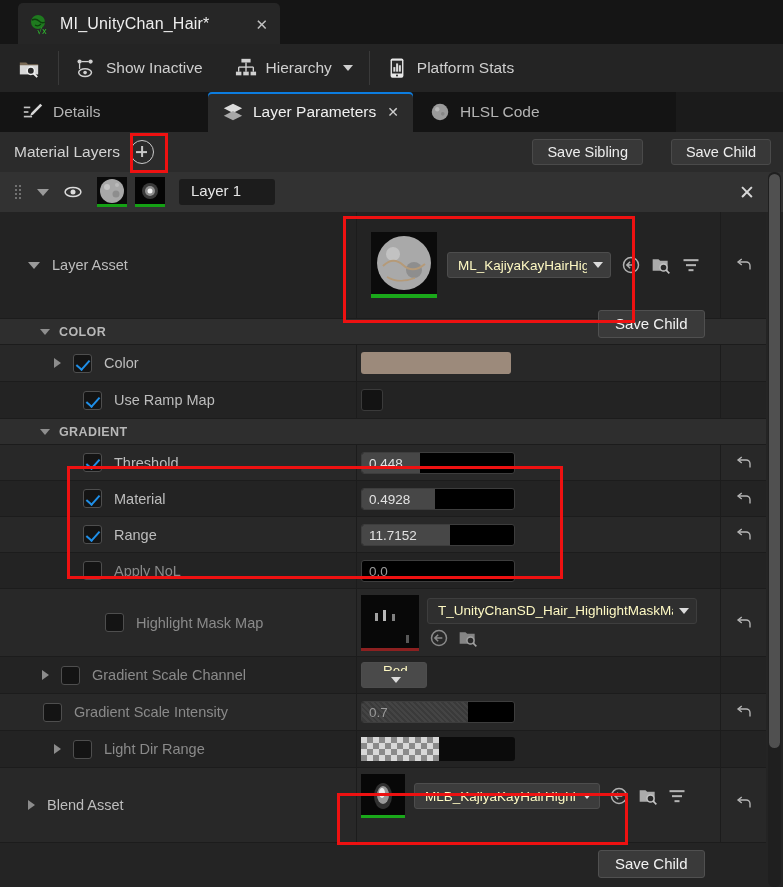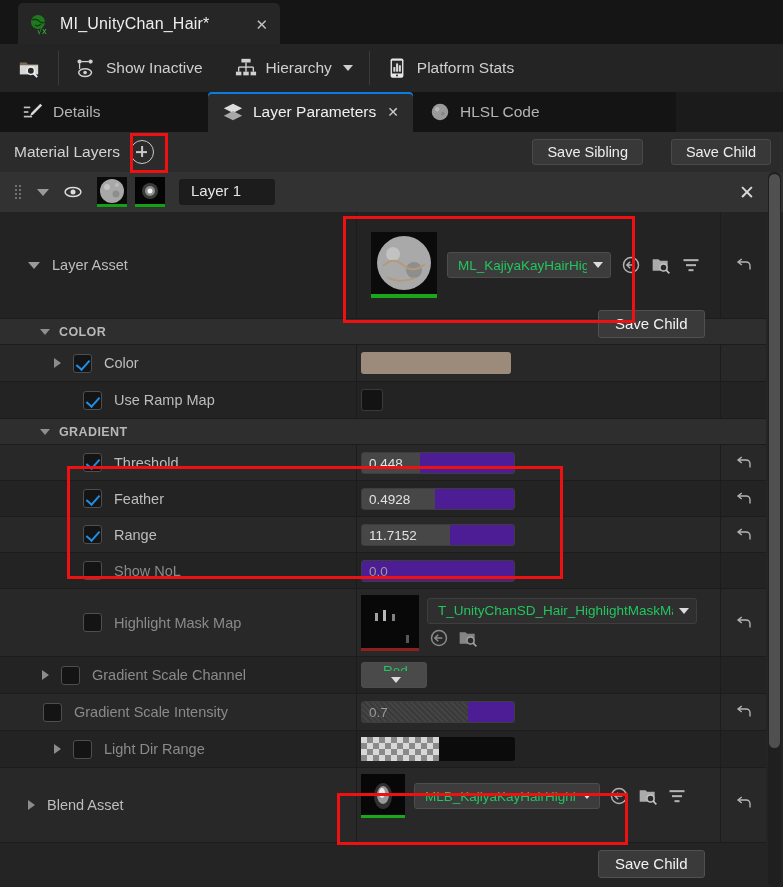--- a/index.html
+++ b/index.html
@@ -159,38 +159,38 @@
   .cbx.on:after {
     content: ""; position: absolute; left: 5px; top: 2px;
     width: 6px; height: 11px; border: solid #1f8fe8;
     border-width: 0 2.6px 2.6px 0; transform: rotate(42deg);
   }
 
   .swatch { width: 150px; height: 22px; border-radius: 3px; }
   .swatch.small { width: 22px; height: 22px; background: #131313; border: 1px solid #3a3a3a; }
 
   .numfield {
-    width: 154px; height: 22px; border-radius: 3px; background: #4c1d95;
+    width: 154px; height: 22px; border-radius: 3px; background: #000000;
     border: 1px solid #3d3d3d; position: relative; overflow: hidden;
   }
   .numfield .fill { position: absolute; left: 0; top: 0; bottom: 0; background: #474747; }
   .numfield .hatch {
     position: absolute; left: 0; top: 0; bottom: 0; background: #3a3a3a;
     background-image: repeating-linear-gradient(45deg, rgba(255,255,255,.05) 0 2px, transparent 2px 4px);
   }
   .numfield .nv {
     position: absolute; left: 7px; top: 50%; transform: translateY(-50%);
     font-size: 13.5px; color: #e2e2e2;
   }
   .numfield.dim .nv { color: #9a9a9a; }
 
   .drop {
     height: 26px; background: #3c3c3c; border: 1px solid #4d4d4d; border-radius: 3px;
     display: flex; align-items: center; justify-content: space-between;
-    padding: 0 7px 0 10px; gap: 6px; color: #22c55e; font-size: 13.5px;
+    padding: 0 7px 0 10px; gap: 6px; color: #fef9c3; font-size: 13.5px;
     overflow: hidden; white-space: nowrap;
   }
   .drop.dark { background: #2f2f2f; border-color: #3e3e3e; }
   .drop .dtxt { overflow: hidden; text-overflow: clip; }
   .chev { width: 0; height: 0; border-left: 5px solid transparent;
           border-right: 5px solid transparent; border-top: 6px solid #dcdcdc; flex: 0 0 10px; }
 
   .undo-ico { width: 18px; height: 18px; display: block; opacity: .85; }
   .mini-ico { width: 20px; height: 20px; display: block; opacity: .82; }
   .checker {
@@ -470,21 +470,21 @@
           <svg class="undo-ico" viewBox="0 0 24 24">
             <path d="M20 18 V13 a5 5 0 0 0 -5 -5 H5" stroke="#cfcfcf" stroke-width="1.8" fill="none"></path>
             <path d="M9 4 L4 8 L9 12" stroke="#cfcfcf" stroke-width="1.8" fill="none"></path>
           </svg>
         </div>
       </div>
 
       <div class="row dark" style="height:36px;">
         <div class="lcol" style="padding-left:83px; gap:12px;">
           <span class="cbx on"></span>
-          <span class="lbl">Feather</span>
+          <span class="lbl">Material</span>
         </div>
         <div class="rcol">
           <span class="numfield">
             <span class="fill" style="width:48%;"></span>
             <span class="nv">0.4928</span>
           </span>
         </div>
         <div class="reset">
           <svg class="undo-ico" viewBox="0 0 24 24">
             <path d="M20 18 V13 a5 5 0 0 0 -5 -5 H5" stroke="#cfcfcf" stroke-width="1.8" fill="none"></path>
@@ -508,32 +508,32 @@
           <svg class="undo-ico" viewBox="0 0 24 24">
             <path d="M20 18 V13 a5 5 0 0 0 -5 -5 H5" stroke="#cfcfcf" stroke-width="1.8" fill="none"></path>
             <path d="M9 4 L4 8 L9 12" stroke="#cfcfcf" stroke-width="1.8" fill="none"></path>
           </svg>
         </div>
       </div>
 
       <div class="row dark" style="height:36px;">
         <div class="lcol" style="padding-left:83px; gap:12px;">
           <span class="cbx"></span>
-          <span class="lbl dim">Show NoL</span>
+          <span class="lbl dim">Apply NoL</span>
         </div>
         <div class="rcol">
           <span class="numfield dim">
             <span class="nv">0.0</span>
           </span>
         </div>
         <div class="reset"></div>
       </div>
 
       <div class="row alt" style="height:68px;">
-        <div class="lcol" style="padding-left:83px; gap:12px;">
+        <div class="lcol" style="padding-left:105px; gap:12px;">
           <span class="cbx"></span>
           <span class="lbl dim">Highlight Mask Map</span>
         </div>
         <div class="rcol" style="padding-left:4px; gap:8px; align-items:center;">
           <span style="position:relative; width:58px; height:56px; background:#080808; display:block;">
             <svg width="58" height="56" viewBox="0 0 58 56">
               <rect width="58" height="56" fill="#080808"></rect>
               <rect x="14" y="18" width="3" height="8" fill="#c8c8c8" opacity=".8"></rect>
               <rect x="22" y="15" width="3" height="11" fill="#d8d8d8" opacity=".85"></rect>
               <rect x="31" y="19" width="3" height="7" fill="#b4b4b4" opacity=".7"></rect>

